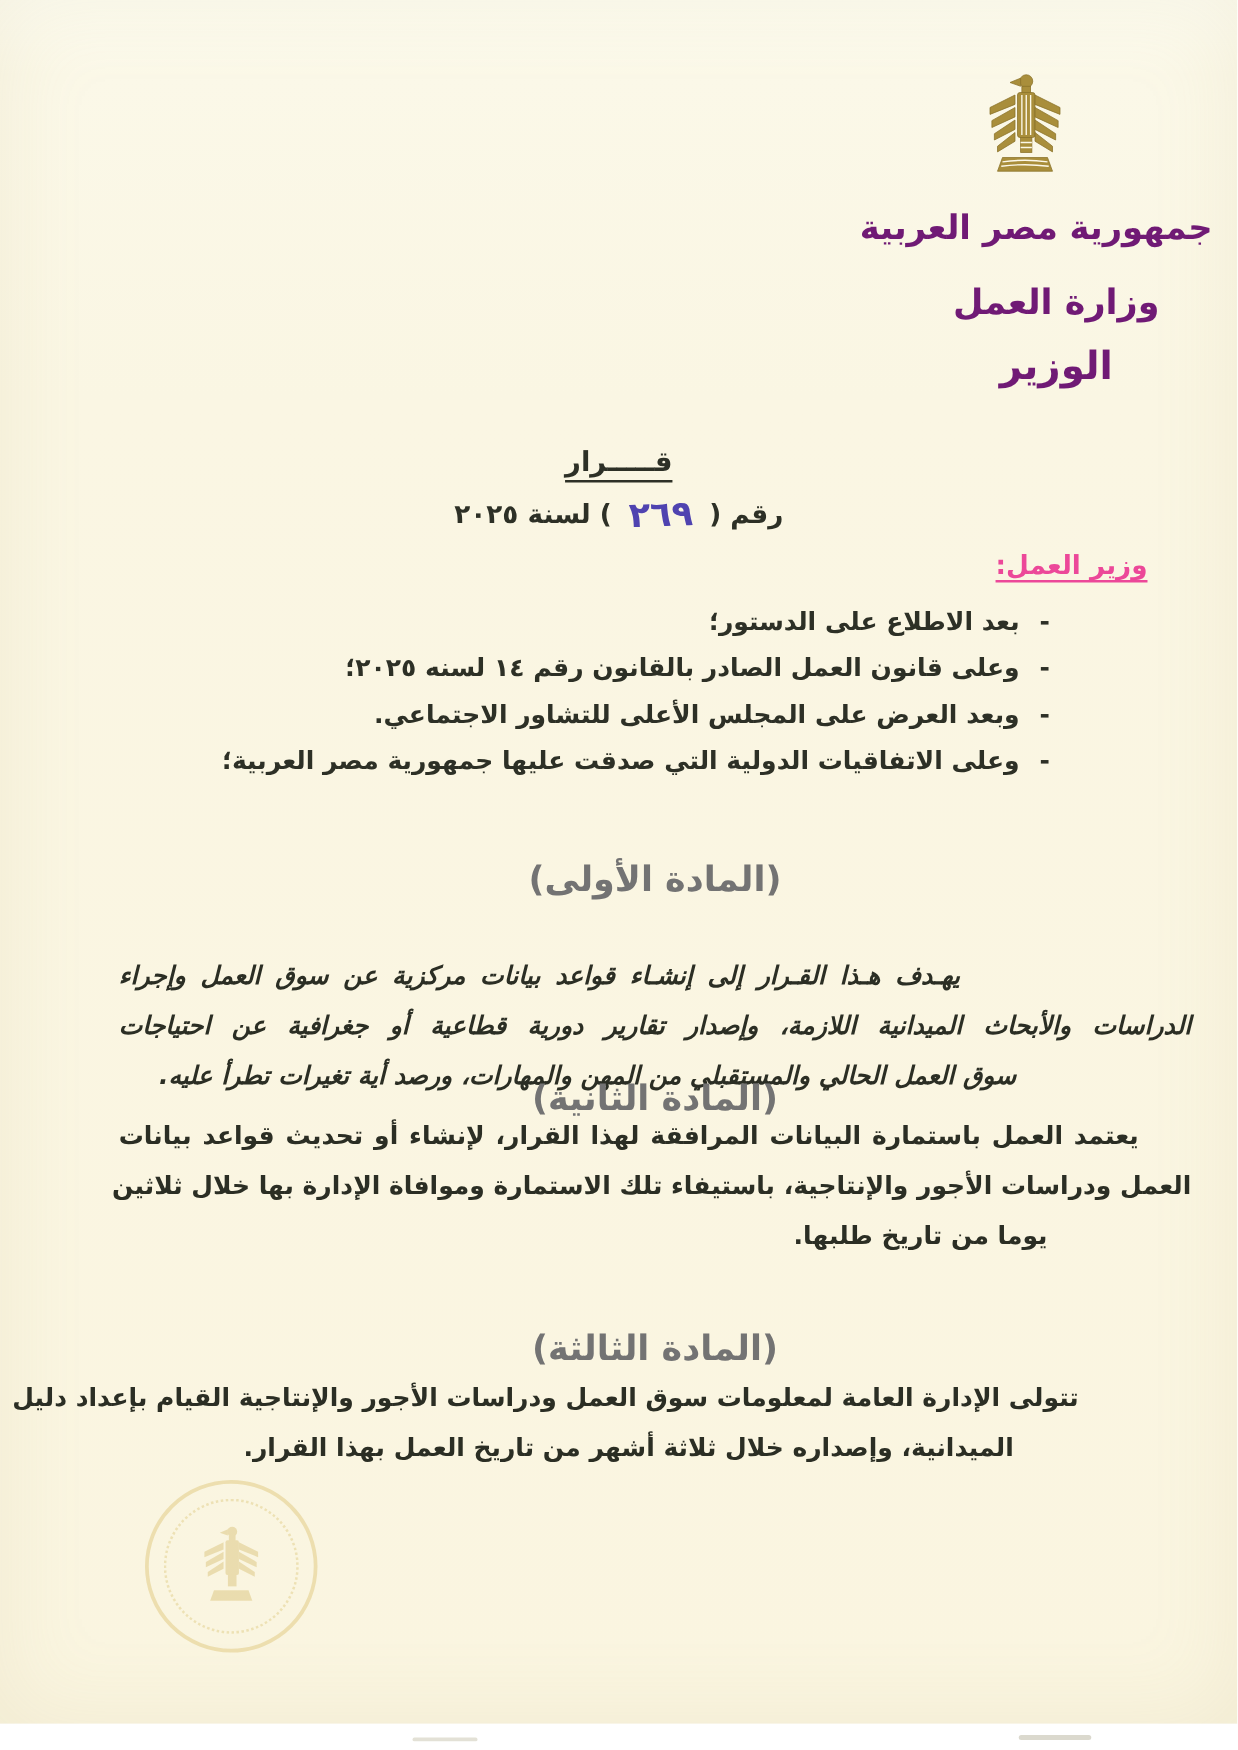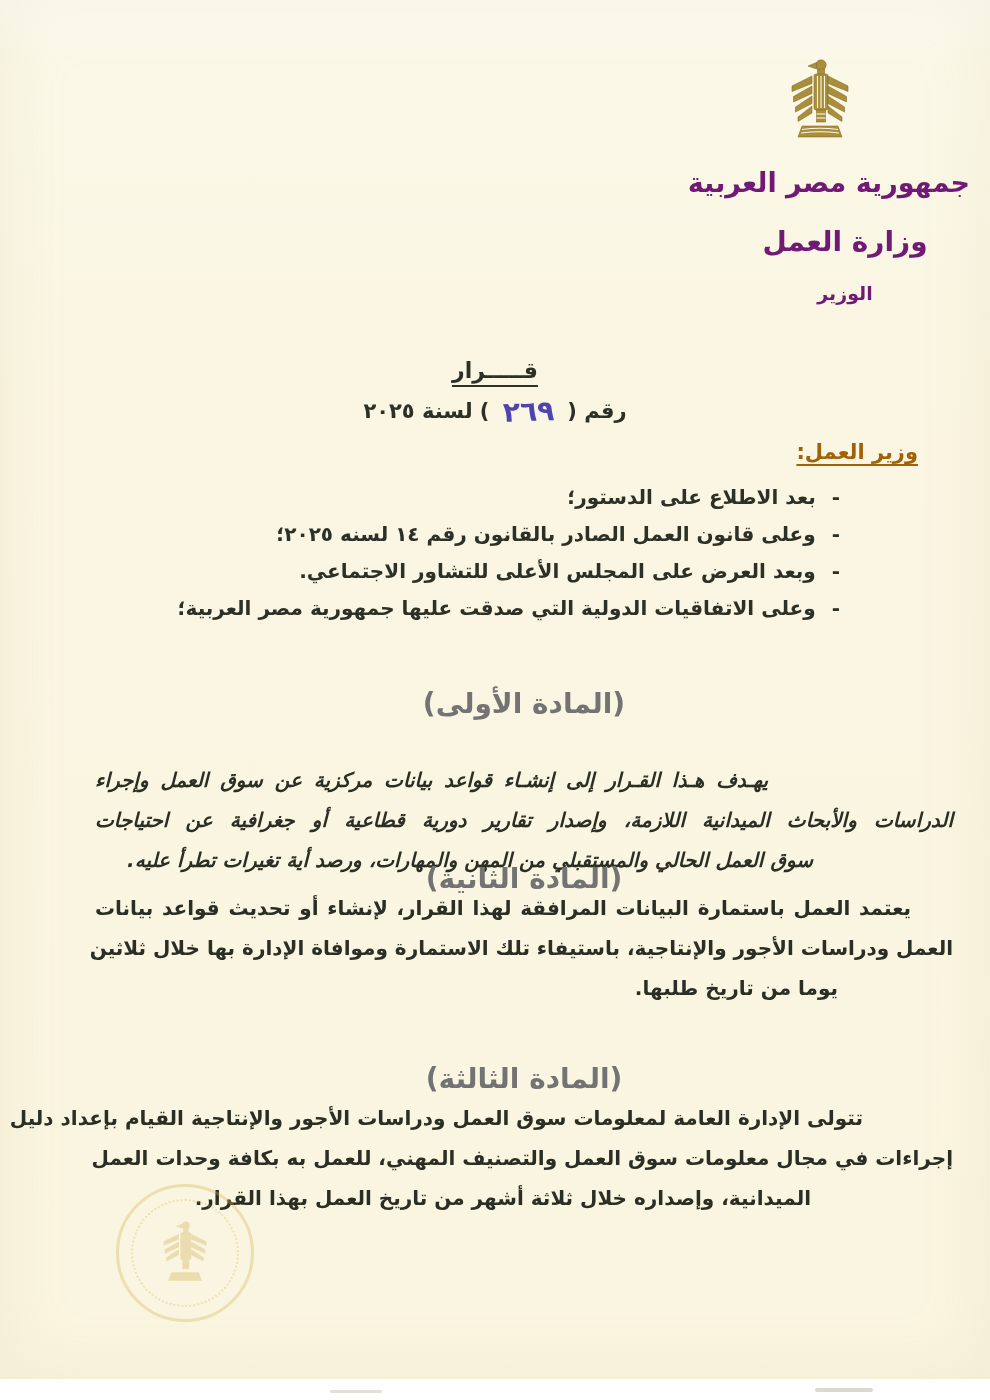--- a/index.html
+++ b/index.html
@@ -15,35 +15,35 @@
     box-shadow:inset 0 0 70px rgba(190,175,120,.14);
   }
   
   .emblem{position:absolute;left:788px;top:58px;}
   .calligraphy{
     position:absolute;right:20px;top:152px;width:250px;text-align:center;
     color:#701a75;white-space:nowrap;
   }
   .c1{font-size:27px;font-weight:bold;line-height:62px;}
   .c2{font-size:28px;font-weight:bold;line-height:56px;}
-  .c3{font-size:19px;font-weight:bold;line-height:46px;}
+  .c3{font-size:31px;font-weight:bold;line-height:46px;}
   
   .title-block{position:absolute;left:0;top:358px;width:990px;text-align:center;color:#2d3026;}
   .title-word{
     font-size:22px;font-weight:bold;
     text-decoration:underline;text-decoration-thickness:2px;text-underline-offset:7px;
   }
   .title-number{margin-top:12px;font-size:21px;font-weight:bold;}
   .hand-number{
     display:inline-block;font-size:28px;font-weight:bold;color:#4f43b0;
     padding:0 6px;transform:rotate(-2deg);vertical-align:-3px;
   }
   
   .salutation{
-    position:absolute;top:440px;right:72px;font-size:21px;font-weight:bold;color:#a16207;
+    position:absolute;top:440px;right:72px;font-size:21px;font-weight:bold;color:#ec4899;
     text-decoration:underline;text-decoration-thickness:2px;text-underline-offset:5px;
   }
   .preamble{position:absolute;top:479px;right:150px;left:60px;color:#2d3026;}
   .preamble-item{height:37px;line-height:37px;font-size:20px;font-weight:bold;text-align:right;white-space:nowrap;}
   .preamble-item .dash{display:inline-block;margin-left:16px;}
   
   .decree-word{position:absolute;left:0;top:634px;width:990px;text-align:center;
     font-size:22px;font-weight:bold;color:#24271f;}
   
   .art-heading{position:absolute;left:95px;width:858px;text-align:center;
@@ -153,21 +153,20 @@
   <div class="art-heading h-art2">(المادة الثانية)</div>
   <div class="para p2">
     <div class="pline ind-p2">يعتمد العمل باستمارة البيانات المرافقة لهذا القرار، لإنشاء أو تحديث قواعد بيانات</div>
     <div class="pline">العمل ودراسات الأجور والإنتاجية، باستيفاء تلك الاستمارة وموافاة الإدارة بها خلال ثلاثين</div>
     <div class="pline end-p2">يوما من تاريخ طلبها.</div>
   </div>
 
   <div class="art-heading h-art3">(المادة الثالثة)</div>
   <div class="para p3">
     <div class="pline ind-p3">تتولى الإدارة العامة لمعلومات سوق العمل ودراسات الأجور والإنتاجية القيام بإعداد دليل</div>
-    <div class="pline">إجراءات في مجال معلومات سوق العمل والتصنيف المهني، للعمل به بكافة وحدات العمل</div>
     <div class="pline end-p3">الميدانية، وإصداره خلال ثلاثة أشهر من تاريخ العمل بهذا القرار.</div>
   </div>
 
   <div class="seal">
     <div class="seal-inner">
       <svg width="50" height="66" viewBox="0 0 64 86">
         <g fill="#cdaf50">
           <circle cx="33" cy="7" r="5.2"></circle>
           <path d="M28.5 4.5 L20 8 L28.5 11 Z"></path>
           <rect x="29.5" y="11" width="7" height="6"></rect>

